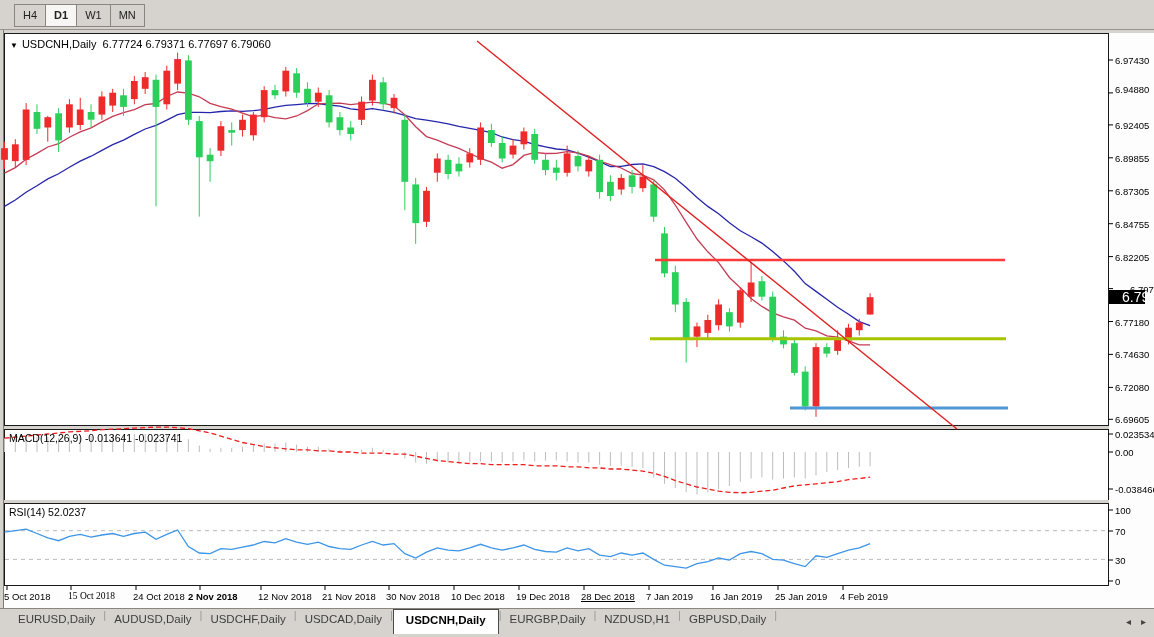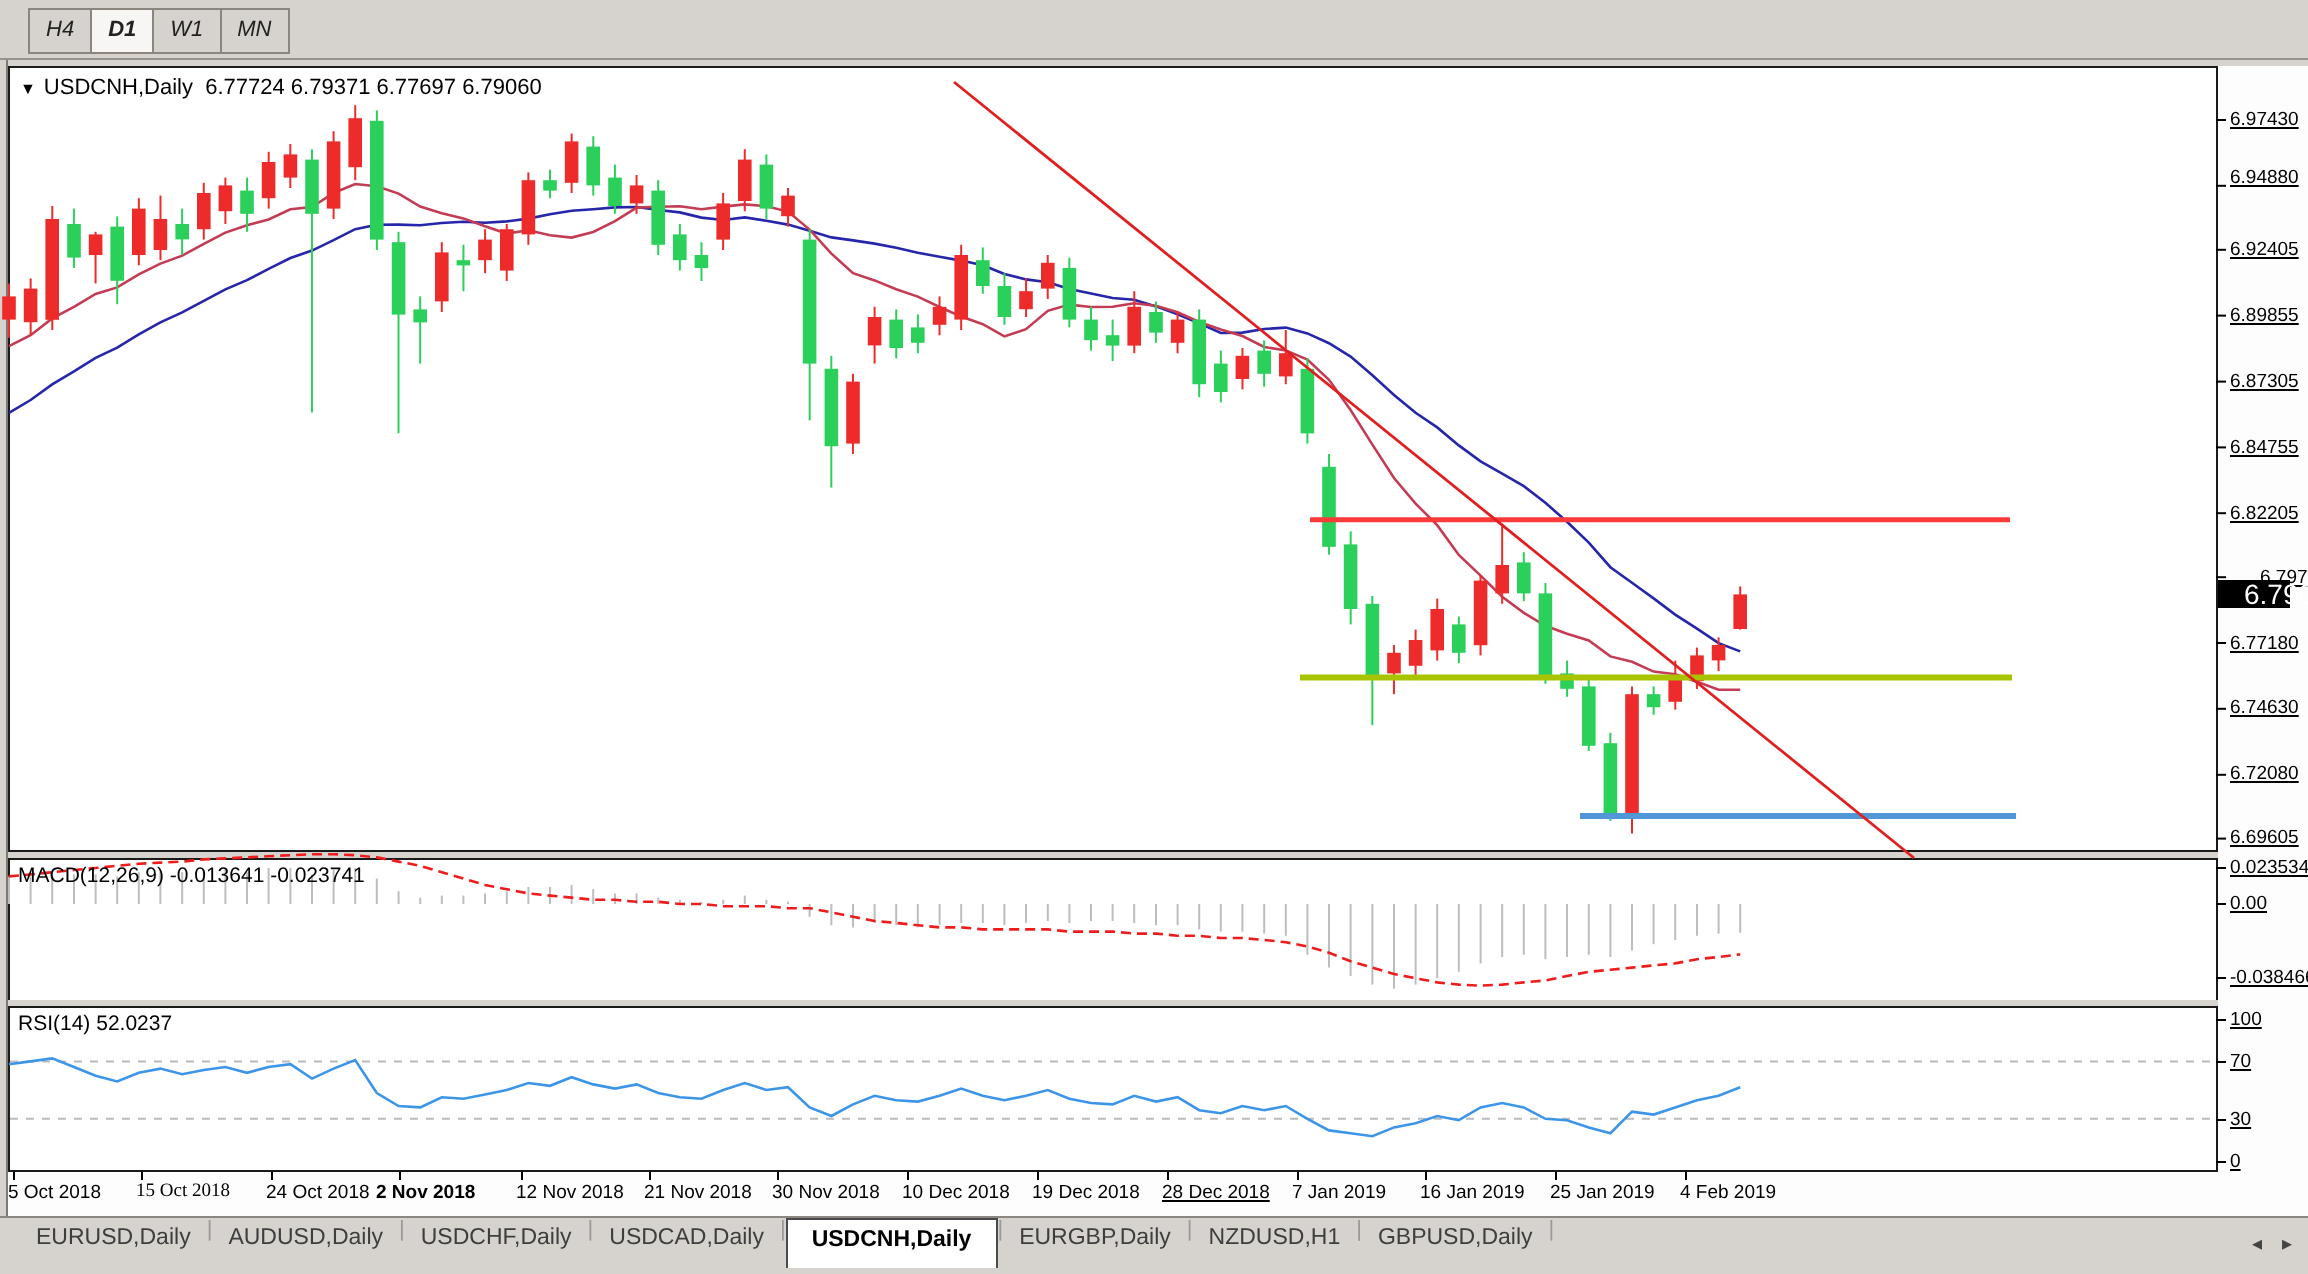--- a/index.html
+++ b/index.html
@@ -1,20 +1,20 @@
 <!DOCTYPE html>
 <html><head>
 <meta charset="utf-8">
 <style>
   html,body{margin:0;padding:0;}
   body{position:relative;width:1154px;height:637px;overflow:hidden;background:#d6d3ce;
        font-family:"Liberation Sans",sans-serif;color:#000;}
   
   #topbar{position:absolute;left:0;top:0;width:1154px;height:30px;background:#d6d3ce;
-          border-bottom:1px solid #98948d;display:flex;align-items:flex-start;padding-left:14px;box-sizing:border-box;font-style:italic;}
+          border-bottom:1px solid #98948d;display:flex;align-items:flex-start;padding-left:14px;box-sizing:border-box;}
   .tf-tab{margin-top:4px;height:21px;line-height:21px;padding:0 8px;font-size:11px;color:#222;
           border:1px solid #8a867f;border-right:none;background:#d6d3ce;text-align:center;cursor:default;}
   .tf-tab:last-of-type{border-right:1px solid #8a867f;}
   .tf-tab.active{background:#f7f6f4;font-weight:bold;}
   
   .panel{position:absolute;background:#fff;border:1px solid #1a1a1a;box-sizing:border-box;}
   #main-panel{left:4px;top:33px;width:1105px;height:393px;}
   #macd-panel{left:4px;top:429px;width:1105px;height:72px;}
   #rsi-panel{left:4px;top:503px;width:1105px;height:83px;}
   #date-axis{position:absolute;left:4px;top:586px;width:1150px;height:22px;background:#fdfdfd;}
@@ -23,21 +23,21 @@
              border-right:1px solid #7d7a74;}
   .splitter{position:absolute;left:4px;width:1105px;background:#d6d3ce;}
   
   #plot{position:absolute;left:0;top:0;width:1154px;height:637px;z-index:5;pointer-events:none;}
   
   .chart-label{position:absolute;z-index:6;font-size:11px;white-space:nowrap;}
   #title-label{left:10px;top:38px;}
   #title-label .caret{font-size:8px;margin-right:4px;}
   #macd-label{left:9px;top:432px;font-size:10.5px;}
   #rsi-label{left:9px;top:506px;font-size:10.5px;}
-  .axis-lbl{position:absolute;z-index:6;font-size:9.5px;transform:translateY(-50%);white-space:nowrap;text-decoration:underline;}
+  .axis-lbl{position:absolute;z-index:6;font-size:9.5px;transform:translateY(-50%);white-space:nowrap;}
   .date-lbl{position:absolute;z-index:6;top:591px;font-size:9.5px;white-space:nowrap;}
   #price-box{position:absolute;z-index:7;left:1109px;width:36px;height:14px;background:#000;color:#fff;
              font-size:14px;line-height:14px;padding-left:13px;box-sizing:border-box;}
   
   #bottombar{position:absolute;left:0;top:608px;width:1154px;height:29px;background:#d6d3ce;
              border-top:1px solid #8a867f;display:flex;align-items:flex-start;padding-left:10px;box-sizing:border-box;}
   .sym-tab{font-size:11.5px;color:#3e3e3e;padding:4px 8px 7px 8px;cursor:default;white-space:nowrap;}
   .sym-tab.active{background:#fff;border:1px solid #4a4a4a;border-bottom:none;color:#000;font-weight:bold;
                   padding:4px 12px 8px 12px;}
   .tab-sep{color:#9a9a9a;font-size:11px;padding-bottom:7px;}

